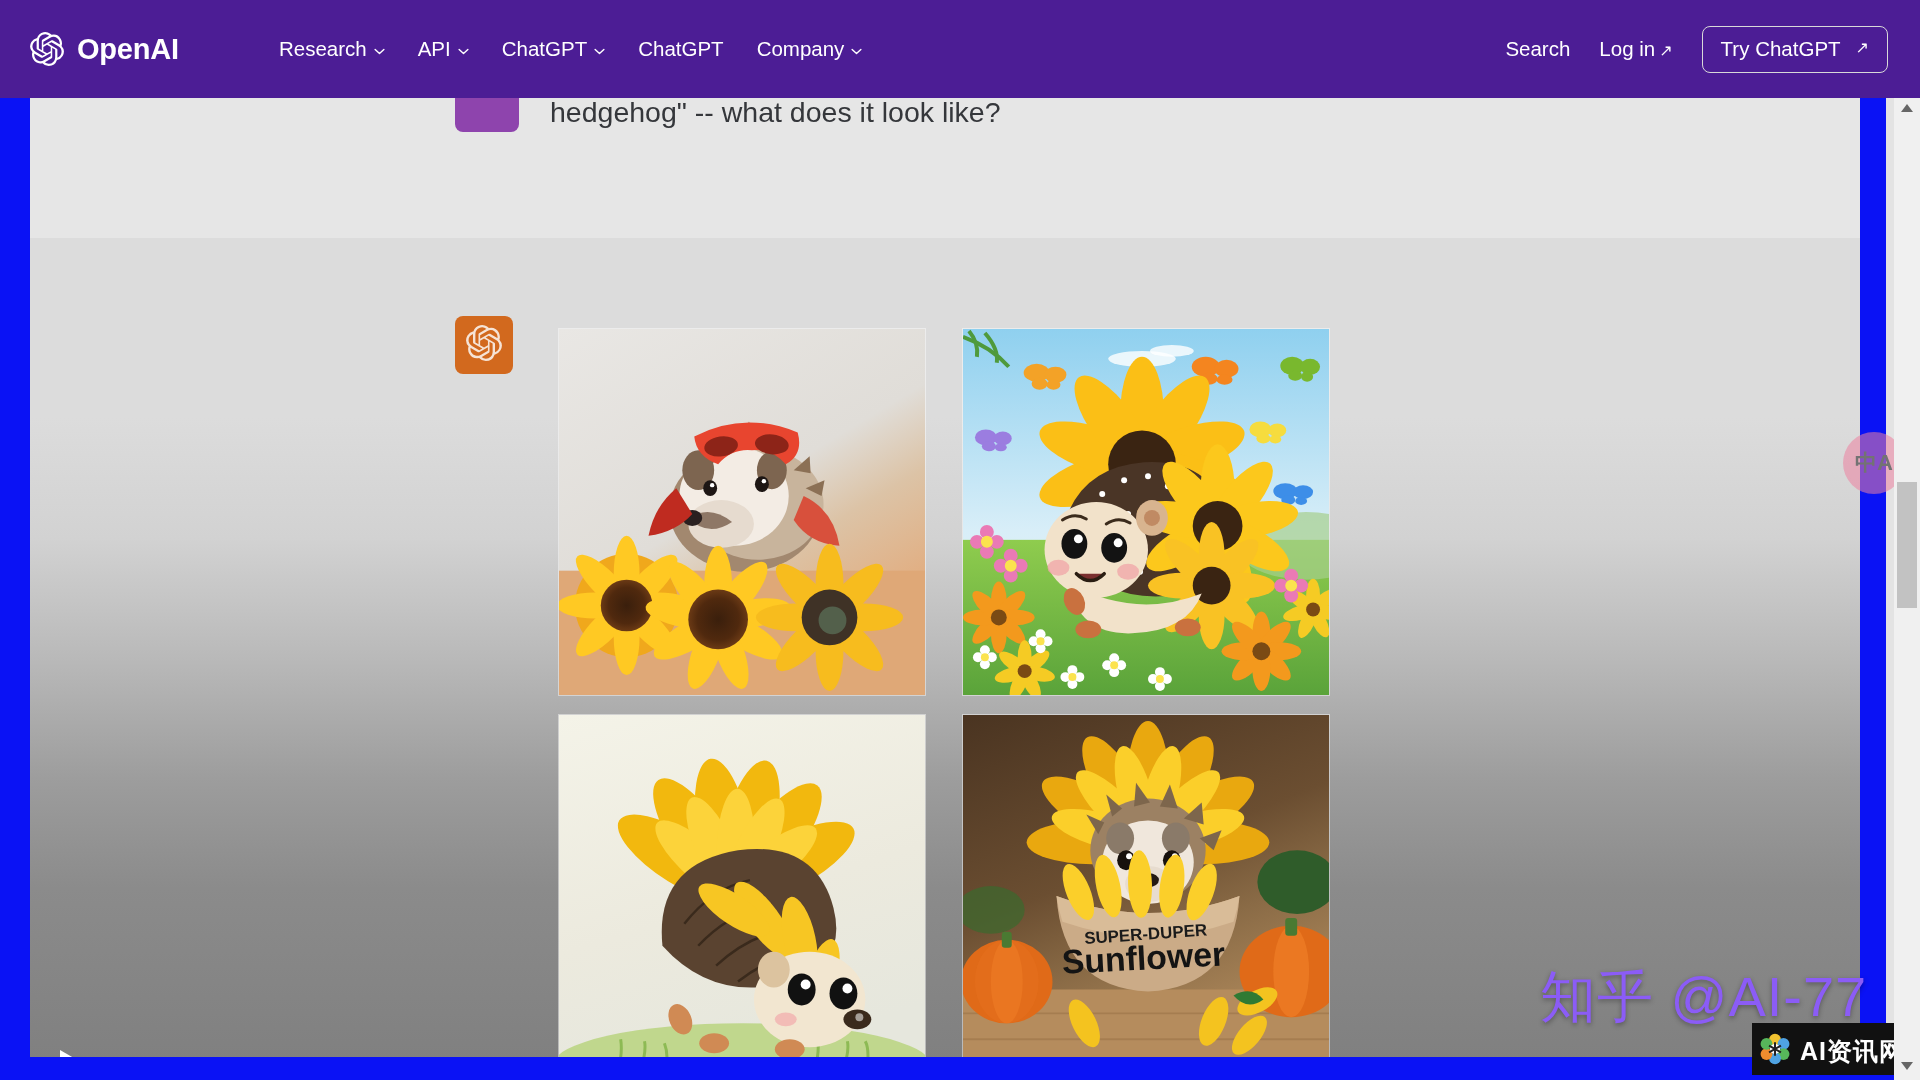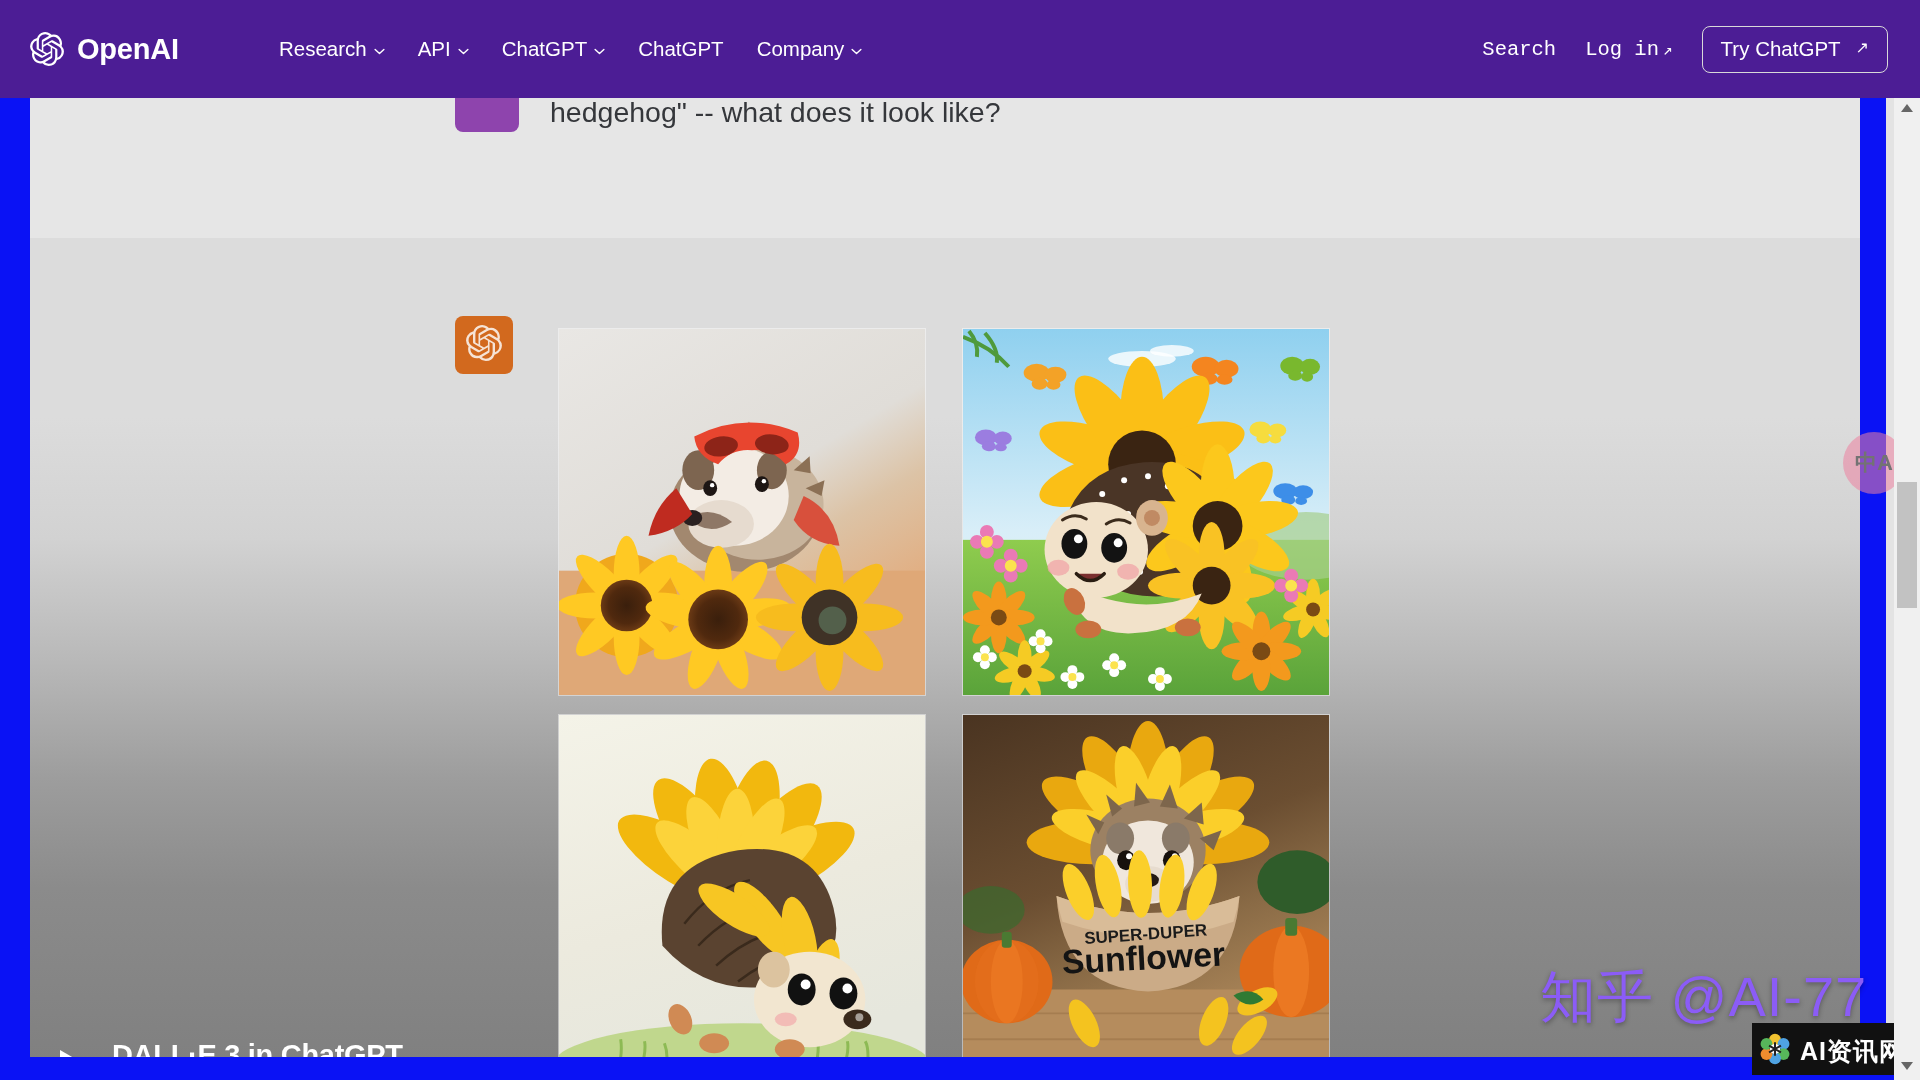--- a/index.html
+++ b/index.html
@@ -26,21 +26,21 @@
   .nav-links { display: flex; align-items: center; margin-left: 100px; gap: 33px; }
   .nav-link {
     color: #fff; font-size: 20.5px; font-weight: 400;
     display: flex; align-items: center; gap: 7px; cursor: pointer;
     white-space: nowrap;
   }
   .chev { display: inline-block; width: 11px; height: 7px; position: relative; top: 2px; }
   .chev svg { display: block; }
 
   .nav-right { margin-left: auto; margin-right: 32px; display: flex; align-items: center; gap: 29px; }
-  .nav-action { color: #fff; font-size: 20.5px; cursor: pointer; display: flex; align-items: flex-end; gap: 4px; white-space: nowrap; font-family: Liberation Mono, monospace; }
+  .nav-action { color: #fff; font-size: 20.5px; cursor: pointer; display: flex; align-items: flex-end; gap: 4px; white-space: nowrap; }
   .arrow-ne { font-size: 16px; position: relative; top: -1px; }
   .try-btn {
     color: #fff; font-size: 20.5px;
     border: 1.5px solid #d9d9d9; border-radius: 8px;
     padding: 10px 18px 11px 18px;
     display: flex; align-items: center; gap: 15px;
     cursor: pointer; white-space: nowrap;
     background: transparent;
   }
 
@@ -764,24 +764,20 @@
             <text x="184" y="226" text-anchor="middle" fill="#1b1b1b" font-family="'Liberation Sans', sans-serif" font-size="17" font-weight="700" transform="rotate(-4 184 226)">SUPER-DUPER</text>
             <text x="182" y="256" text-anchor="middle" fill="#141414" font-family="'Liberation Sans', sans-serif" font-size="34" font-weight="700" transform="rotate(-3 182 256)">Sunflower</text>
           </svg>
         </div>
 
       </div>
     </div>
 
     <div class="video-caption">
       <div class="play-tri"></div>
-      <div>
-        <div class="vid-title">DALL·E 3 in ChatGPT</div>
-
-      </div>
     </div>
 
   </div>
 
   <div class="blue-left"></div>
   <div class="blue-right"></div>
   <div class="blue-bottom"></div>
 
   <div class="nav">
 

